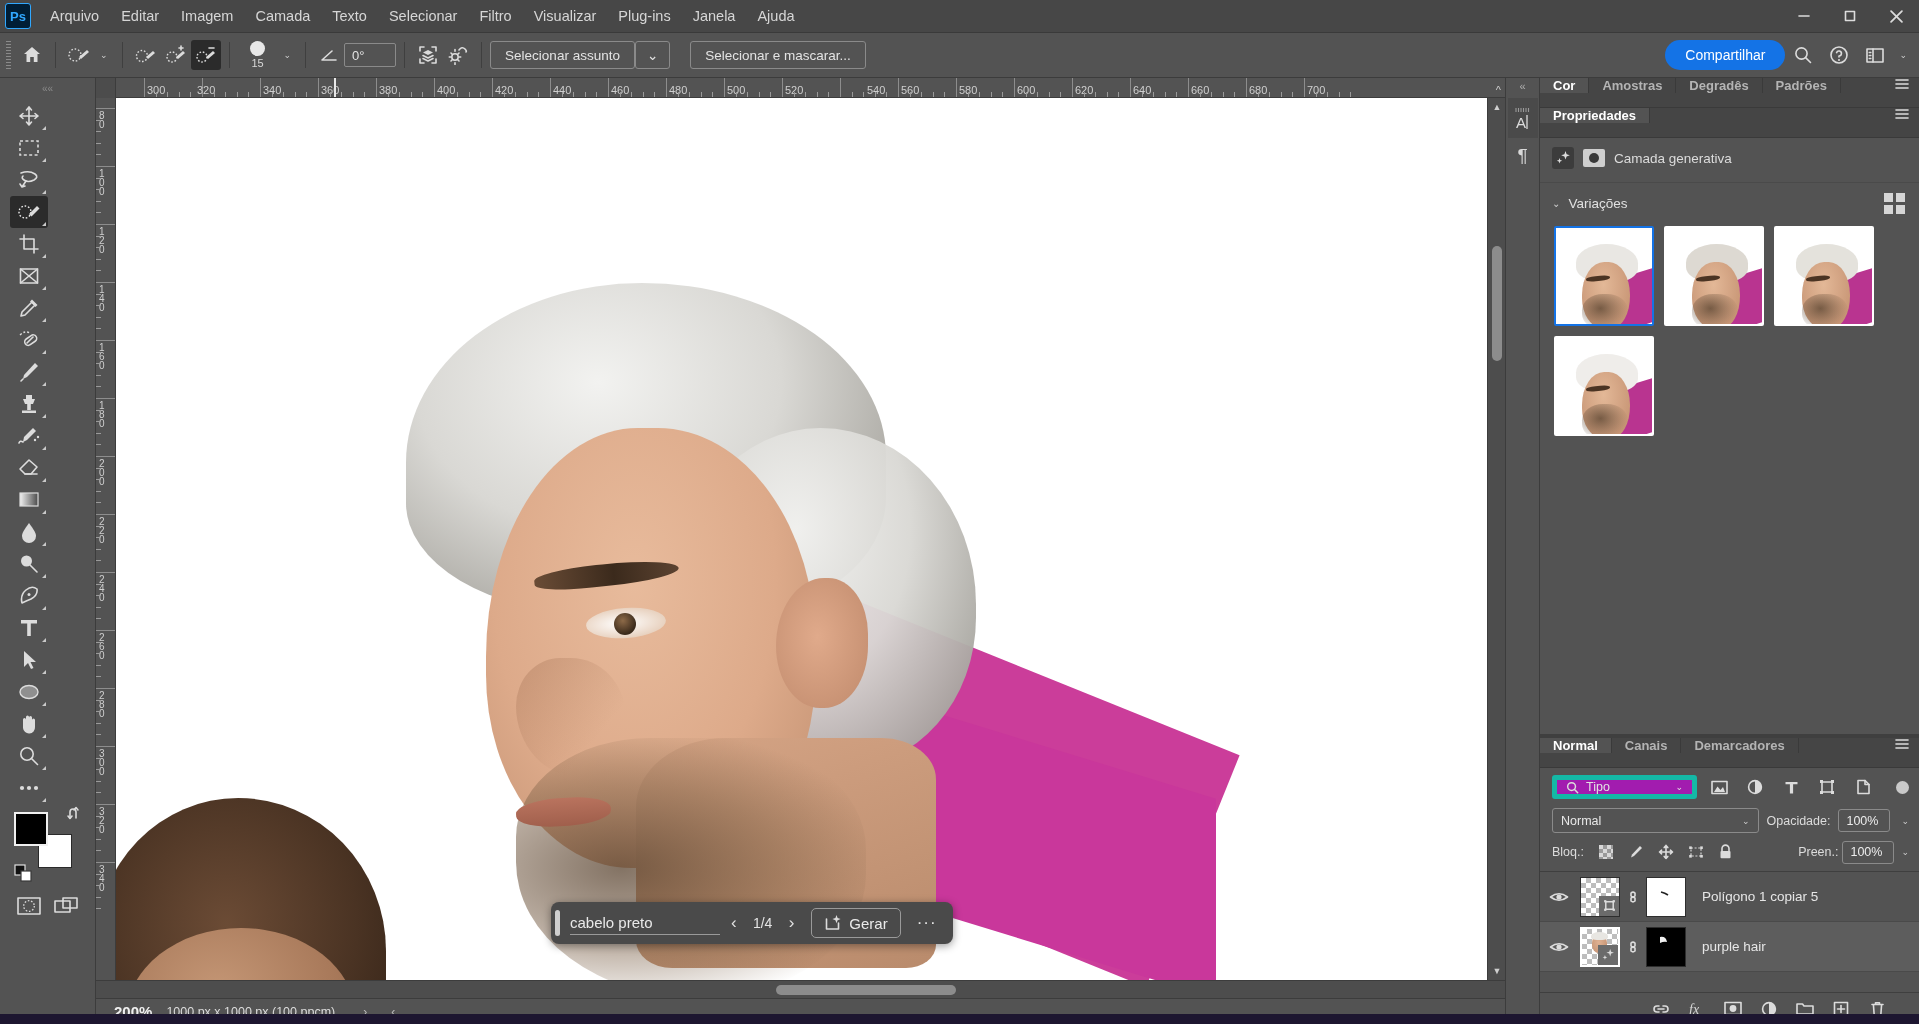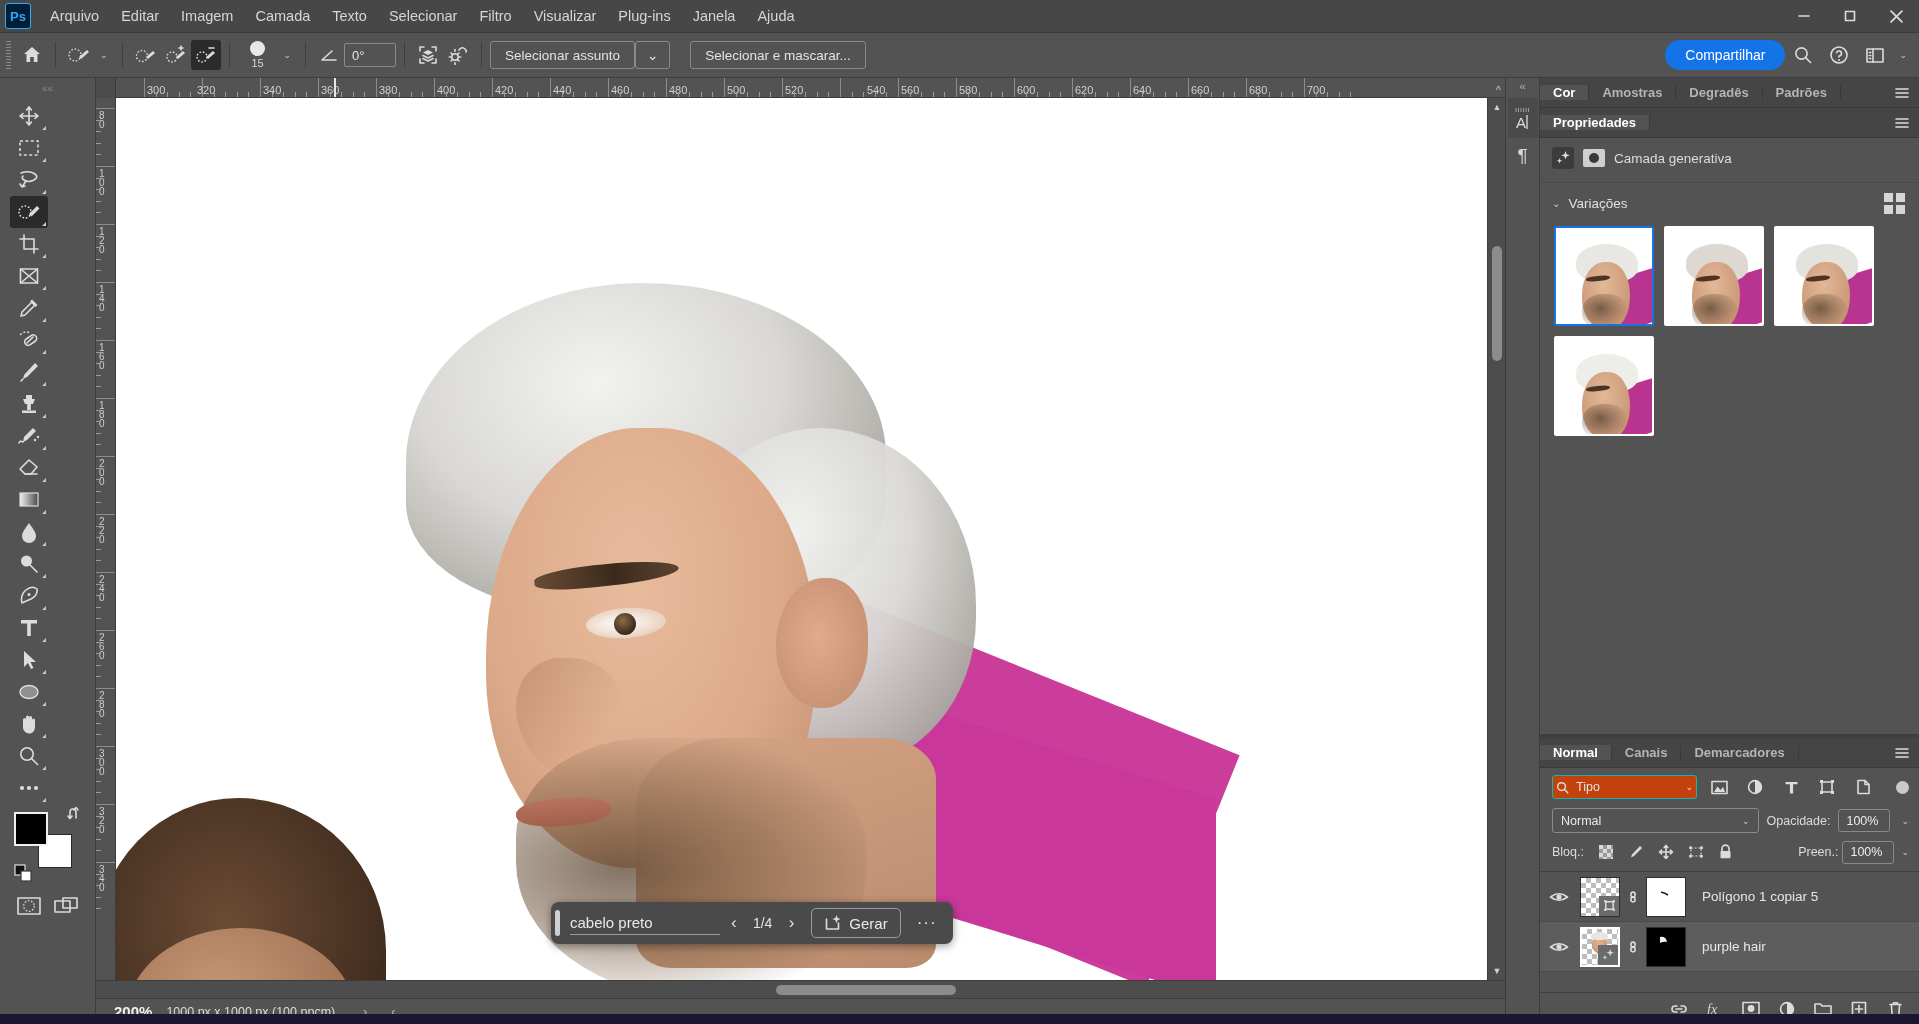--- a/index.html
+++ b/index.html
@@ -285,21 +285,21 @@
     background: #4a4a4a; margin-bottom: 2px; font-size: 19px; color: #d9d9d9;
   }
   .rail-box.plain { background: transparent; height: 32px; }
 
   
   #panels {
     width: 380px; background: #535353; border-left: 1px solid #3c3c3c;
     display: flex; flex-direction: column;
   }
   .panel-tabs {
-    display: flex; align-items: center; height: 30px; background: #454545;
+    display: flex; align-items: flex-start; height: 30px; background: #454545;
     border-bottom: 1px solid #3a3a3a;
   }
   .panel-tab {
     padding: 0 13px; display: flex; align-items: center;
     font-size: 13px; color: #b4b4b4; font-weight: bold;
     border-right: 1px solid #3a3a3a;
   }
   .panel-tab.active { background: #535353; color: #fff; }
   .panel-menu { margin-left: auto; display: flex; align-items: center; padding: 0 10px; color: #d2d2d2; font-size: 13px; }
 
@@ -360,22 +360,22 @@
     background: #4b3423; border-radius: 40%; transform: rotate(-6deg);
   }
 
   #panel-split { height: 4px; background: #3f3f3f; }
 
   
   #layers-panel { display: flex; flex-direction: column; flex: 1; min-height: 0; }
   #filter-row { display: flex; align-items: center; padding: 7px 10px 5px 12px; gap: 8px; }
   #filter-select {
     display: flex; align-items: center; gap: 7px; flex: 0 0 145px;
-    background: #c2410c; border: 1px solid #14b8a6; border-radius: 3px;
-    height: 24px; padding: 0 3px; font-size: 12.5px; color: #e2e2e2;
+    background: #a21caf; border: 5px solid #14b8a6; border-radius: 3px;
+    height: 24px; padding: 0 9px; font-size: 12.5px; color: #e2e2e2;
   }
   #filter-select .fchev { margin-left: auto; font-size: 9px; }
   .filter-icon { width: 28px; height: 24px; display:flex; align-items:center; justify-content:center; color:#d6d6d6; font-size: 14px;}
   #filter-toggle { margin-left: auto; width: 13px; height: 13px; border-radius: 50%; background: #c9c9c9; }
 
   #blend-row { display: flex; align-items: center; gap: 8px; padding: 4px 10px 4px 12px; }
   #blend-select {
     flex: 1; background: #535353; border: 1px solid #8a8a8a; border-radius: 3px;
     height: 25px; display: flex; align-items: center; padding: 0 8px;
     font-size: 12.5px; color: #e8e8e8;
@@ -426,21 +426,21 @@
     position: absolute; left: 9px; top: 3px; width: 17px; height: 8px;
     background: #e8e6e2; border-radius: 50% 50% 35% 35%;
   }
   .mini-magenta { position: absolute; right: 2px; bottom: 6px; width: 10px; height: 9px; background: #c13a95; }
   .link-ic { width: 14px; display: flex; align-items: center; justify-content: center; color: #d0d0d0; font-size: 12px; }
   .mask-thumb { width: 40px; height: 40px; border: 1px solid #2e2e2e; position: relative; overflow: hidden; }
   .layer-name { font-size: 13.5px; color: #e6e6e6; padding-left: 10px; }
 
   #layer-footer {
     height: 32px; display: flex; align-items: center; justify-content: flex-end;
-    gap: 16px; padding-right: 14px; border-top: 1px solid #3f3f3f; background: #535353;
+    gap: 16px; padding-right: 32px; border-top: 1px solid #3f3f3f; background: #535353;
   }
   .lf-icon { color: #d8d8d8; font-size: 14px; display: flex; align-items: center; justify-content: center; width: 20px; }
 
   #panel-scroll-right {
     position: absolute; right: 0; top: 0; bottom: 0; width: 10px;
   }
   svg { display: block; }
   .ic { stroke: #dcdcdc; stroke-width: 1.6; fill: none; stroke-linecap: round; stroke-linejoin: round; }
   .ic-f { fill: #dcdcdc; stroke: none; }
 

